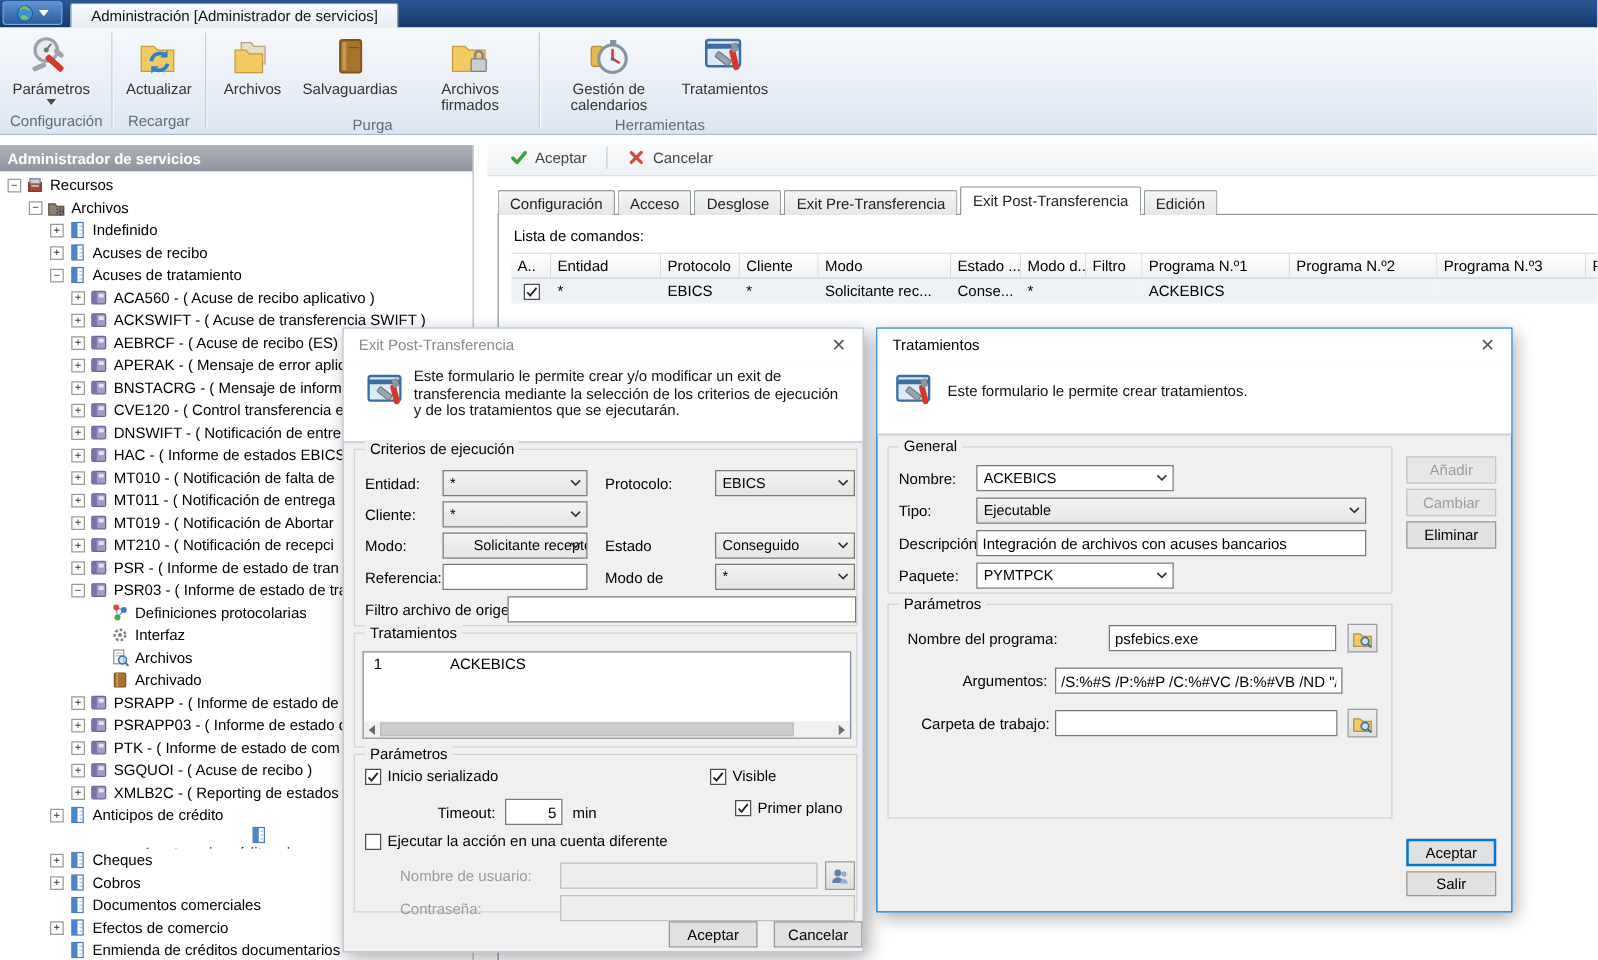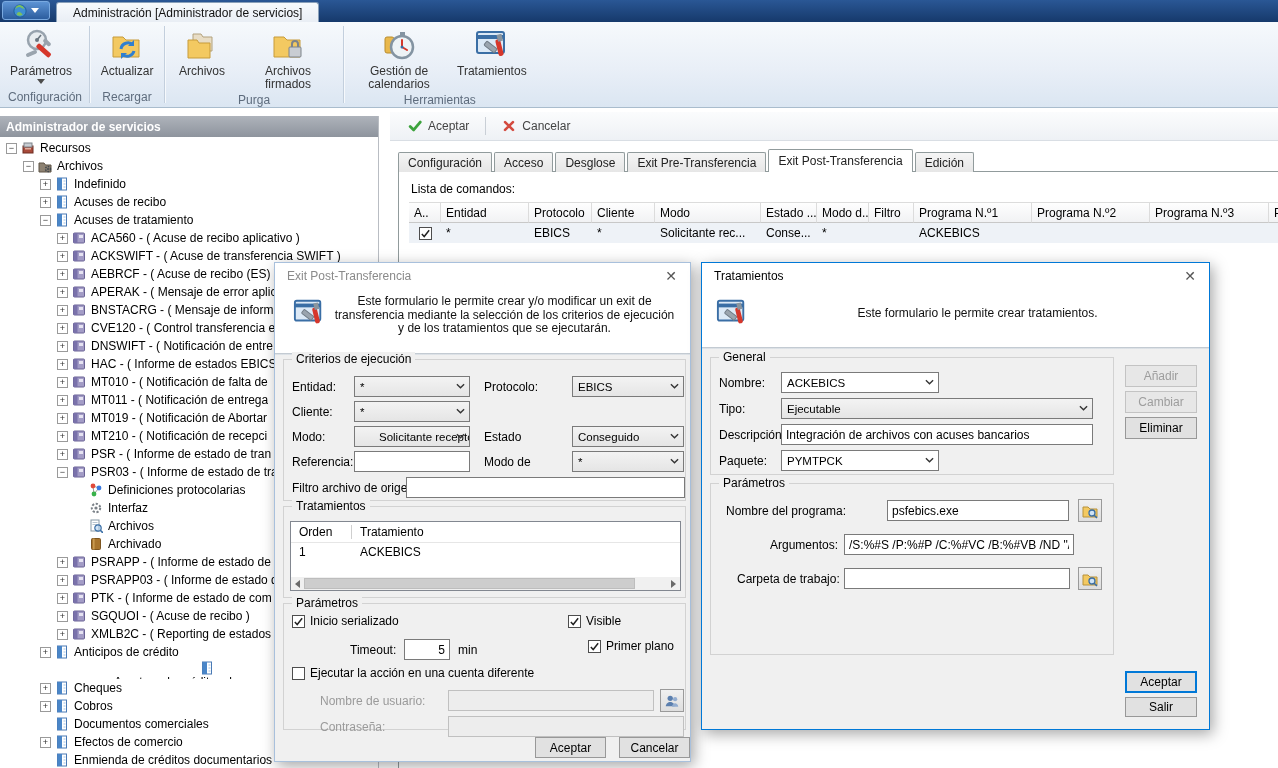--- a/index.html
+++ b/index.html
@@ -98,21 +98,21 @@
   .group{position:absolute;border:1px solid #d2d2d2;box-sizing:border-box;}
   .glegend{position:absolute;top:-8px;left:8px;background:#f0f0f0;padding:0 4px;}
 
   
   .dialog{position:absolute;background:#f0f0f0;box-shadow:3px 4px 14px rgba(0,0,0,.35);box-sizing:border-box;}
   .dialog .titlebar{position:absolute;left:0;top:0;right:0;height:26px;background:#fff;
                     display:flex;align-items:center;padding-left:12px;}
   .dialog .closex{position:absolute;right:10px;top:4px;width:18px;height:18px;display:flex;
                   align-items:center;justify-content:center;color:#555;font-size:14px;cursor:pointer;}
   .dialog .dheader{position:absolute;left:0;top:26px;right:0;background:#fff;}
-  .dialog .ddesc{position:absolute;left:56px;right:12px;line-height:13.5px;color:#111;text-align:center;}
+  .dialog .ddesc{position:absolute;left:56px;right:12px;line-height:13.5px;color:#111;}
   .dialog .divider{position:absolute;left:0;right:0;height:2px;
                    background:linear-gradient(#b6bfc8,#e9edf1);}
   .d1{left:274px;top:262px;width:417px;height:500px;border:1px solid #a8c0dc;z-index:10;}
   .d1 .dtitle{color:#8a8a8a;}
   .d2{left:701px;top:262px;width:509px;height:468px;border:1px solid #0078d7;z-index:11;}
   .d2 .dtitle{color:#000;}
 
   .listbox{position:absolute;background:#fff;border:1px solid #828790;box-sizing:border-box;overflow:hidden;}
   .lb-h{display:flex;height:20px;align-items:center;border-bottom:1px solid #e6e6e6;}
   .lb-h .c1{width:52px;padding-left:8px;flex:none;}
@@ -207,20 +207,30 @@
               <svg viewBox="0 0 34 34">
                 <path d="M8 6h8l2 3h9v14H8z" fill="#e8ddc6" stroke="#b3a27d"></path>
                 <path d="M3 12h9l2 3h11v15H3z" fill="#f3c961" stroke="#c79b3b"></path>
               </svg>
             </span>
             <div class="rlab">Archivos</div>
           </div>
           <div class="rbtn">
             <span class="ic i34">
               <svg viewBox="0 0 34 34">
+                <rect x="9" y="4" width="17" height="26" rx="2" fill="#a8742c" stroke="#7c5520" stroke-width="1.5"></rect>
+                <rect x="11" y="6" width="3" height="22" fill="#c89a50"></rect>
+                <path d="M24 10h-8" stroke="#7c5520"></path>
+              </svg>
+            </span>
+            <div class="rlab">Salvaguardias</div>
+          </div>
+          <div class="rbtn">
+            <span class="ic i34">
+              <svg viewBox="0 0 34 34">
                 <path d="M3 9h10l3 3h13v17H3z" fill="#f3c961" stroke="#c79b3b"></path>
                 <rect x="18" y="19" width="12" height="10" rx="1" fill="#c9cdd2" stroke="#7d838a"></rect>
                 <path d="M21 19v-3a3 3 0 0 1 6 0v3" fill="none" stroke="#7d838a" stroke-width="2"></path>
               </svg>
             </span>
             <div class="rlab">Archivos firmados</div>
           </div>
         </div>
         <div class="rlabel">Purga</div>
       </div>
@@ -793,25 +803,20 @@
             </svg>
           </span>
       </div>
       <span class="lbl" style="left:8px;top:121px;">Filtro archivo de origen:</span>
       <input class="tinput" style="left: 122px; top: 117px; width: 279px;" value="">
     </div>
 
     <div class="group" style="left:8px;top:243px;width:403px;height:92px;">
       <span class="glegend">Tratamientos</span>
       <div class="listbox" style="left:6px;top:14px;width:391px;height:70px;" id="treatlist">
-          <div class="lb-h">
-            <span class="c1">Orden</span>
-            <span class="csep"></span>
-            <span class="c2">Tratamiento</span>
-          </div>
           <div class="lb-r">
             <span class="c1">1</span>
             <span class="c2">ACKEBICS</span>
           </div>
           <div class="hscroll">
             <span class="harrow">
               <span class="tri-l"></span>
             </span>
             <span class="hthumb"></span>
             <span class="harrow" style="margin-left:auto">

